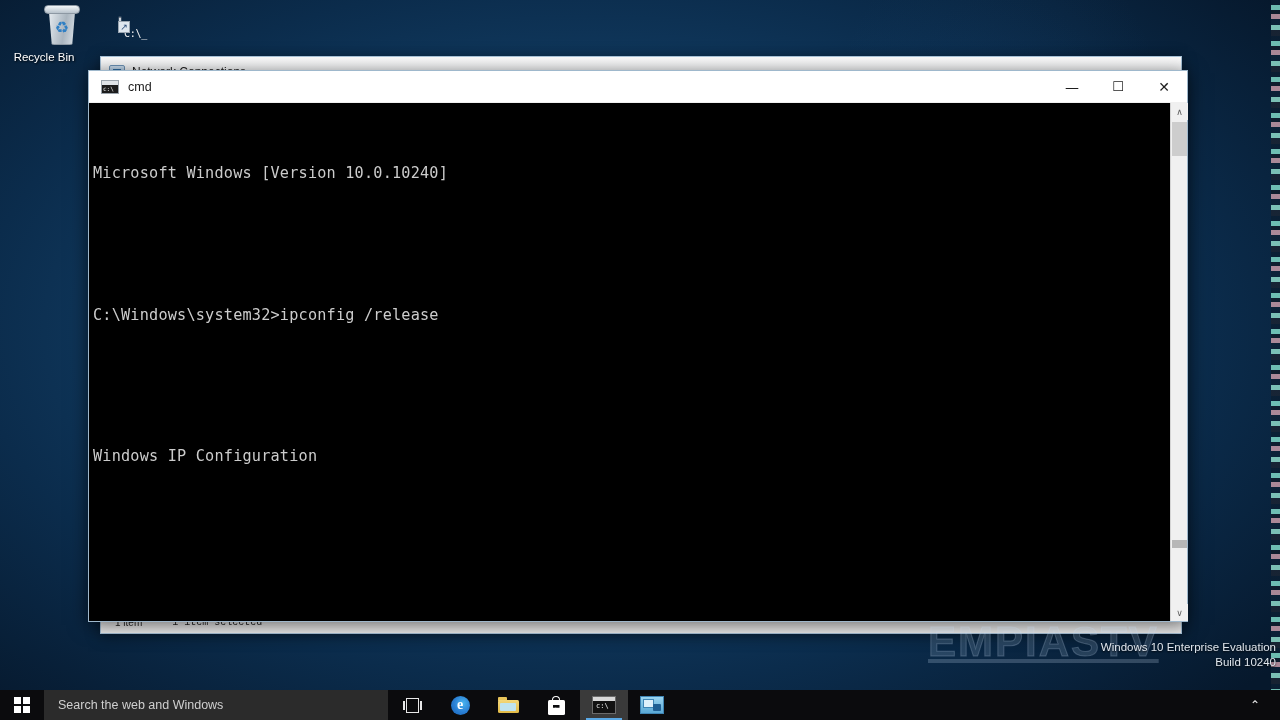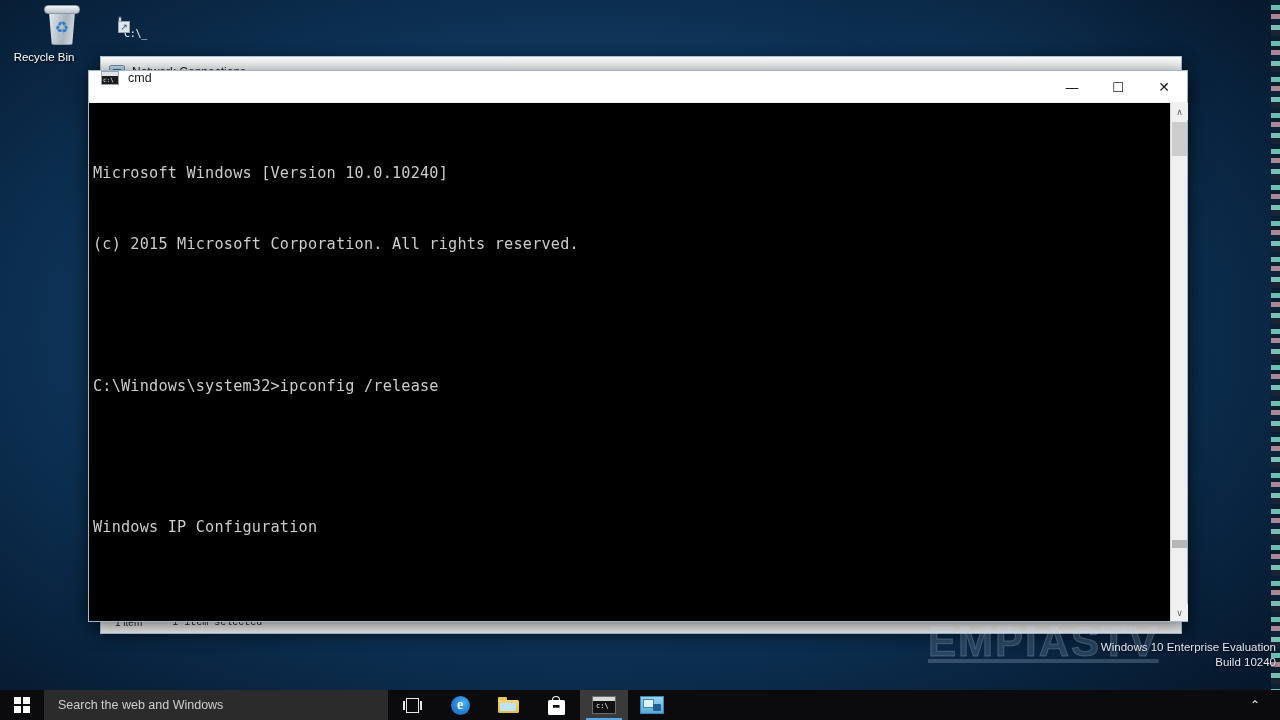--- a/index.html
+++ b/index.html
@@ -153,21 +153,21 @@
     position:absolute;
     left:88px; top:70px;
     width:1100px; height:552px;
     border:1px solid #9fb8cc;
     background:#000;
     box-shadow:0 3px 18px rgba(0,0,0,.6);
   }
   #cmd-titlebar {
     height:32px;
     background:#ffffff;
-    display:flex; 
+    display:flex; align-items:center;
     border-bottom:1px solid #f0f0f0;
   }
   #cmd-titlebar .ico {
     position:relative;
     width:18px; height:14px;
     margin:0 9px 0 12px;
     background:#1c1c1c;
     border:1px solid #9aa3ab;
   }
   #cmd-titlebar .ico::before {
@@ -420,21 +420,20 @@
       <span class="win-btns">
         <span class="win-btn min">—</span>
         <span class="win-btn max">☐</span>
         <span class="win-btn close">✕</span>
       </span>
     </div>
 
     <div id="cmd-client">
       <div id="cmd-text">
         <div class="line">Microsoft Windows [Version 10.0.10240]</div>
-        <div class="line">(c) 2015 Microsoft Corporation. All rights reserved.</div>
         <div class="line"></div>
         <div class="line">C:\Windows\system32&gt;ipconfig /release</div>
         <div class="line"></div>
         <div class="line">Windows IP Configuration</div>
         <div class="line"></div>
         
         
         
         
         

